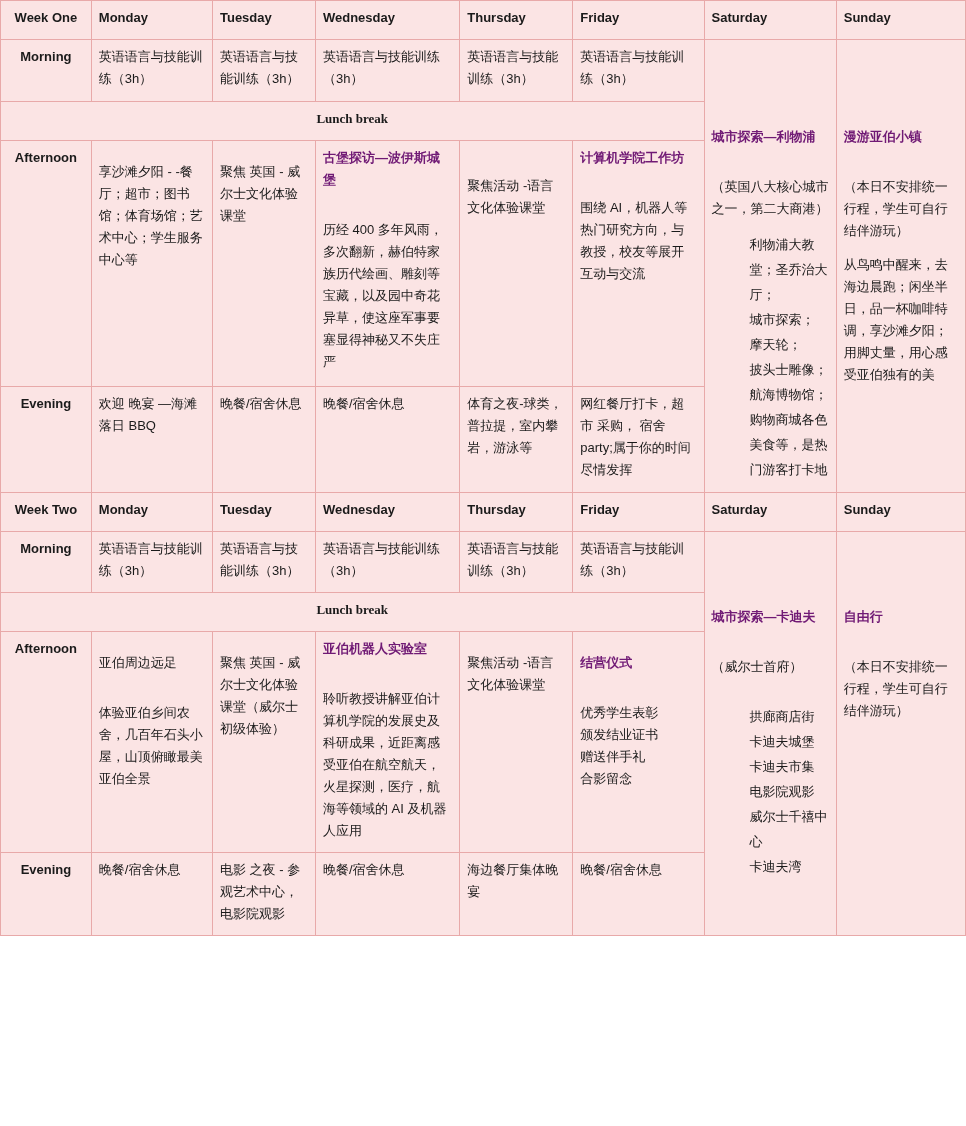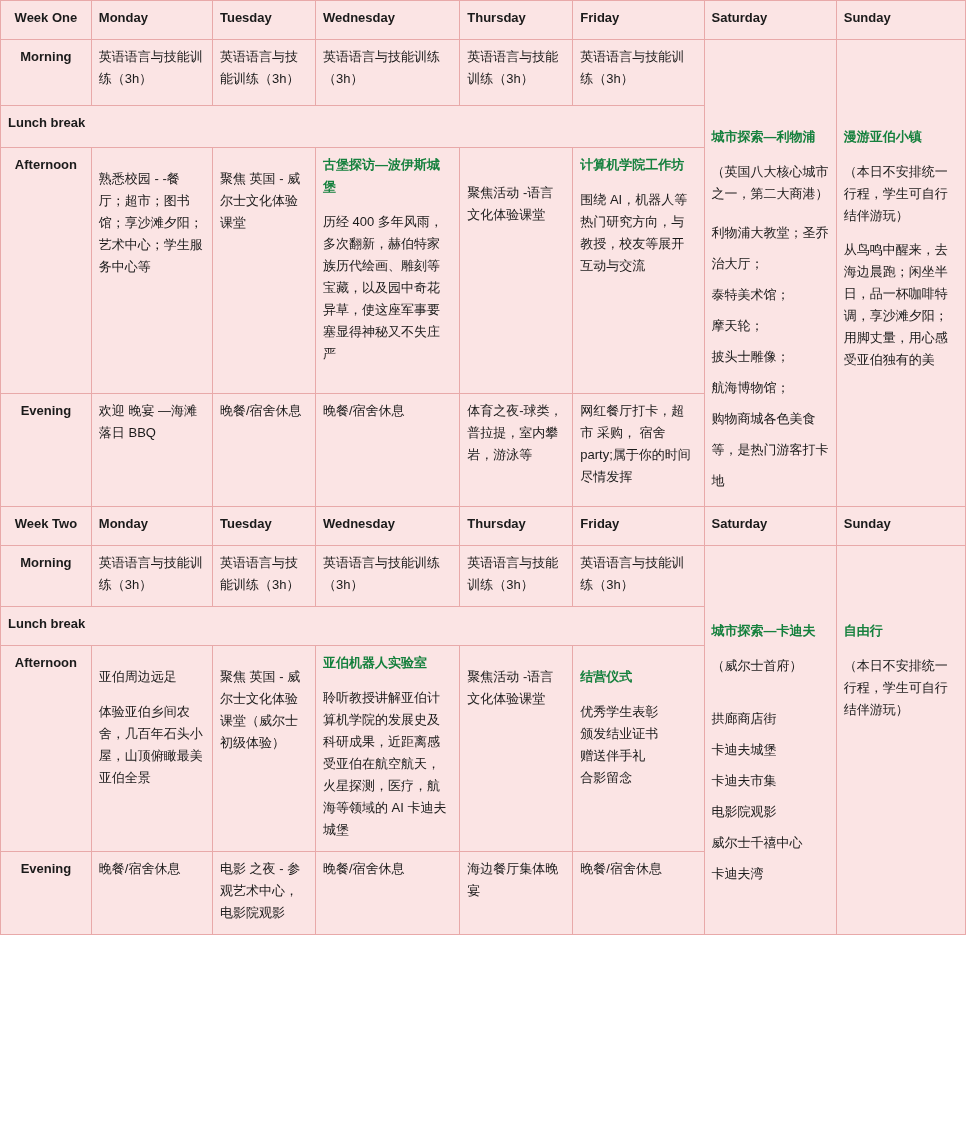--- a/index.html
+++ b/index.html
@@ -46,48 +46,50 @@
   }
   td.rowlabel {
     font-weight: bold;
     font-size: 14px;
     vertical-align: top;
     padding-top: 9px;
     background: #fbe4e4;
     text-align: center;
   }
   td.lunch {
-    text-align: left;
+    text-align: center;
     font-weight: bold;
     font-size: 14px;
     background: #fbe4e4;
     padding: 7px 4px;
+    font-family: Liberation Serif, serif;
   }
   td.weekend {
     background: #fbe4e4;
     font-size: 13px;
     line-height: 25px;
   }
   .red-title {
-    color: #15803d;
+    color: #701a75;
     font-weight: bold;
   }
   .gap {
     height: 12px;
   }
   .para {
     margin: 0;
     padding: 0;
   }
   .para + .para {
-    margin-top: 13px;
+    margin-top: 28px;
   }
   .list-line {
     display: block;
-    line-height: 31px;
+    line-height: 25px;
+    margin-left: 38px;
   }
   col.c0 { width: 90px; }
   col.c1 { width: 120px; }
   col.c2 { width: 102px; }
   col.c3 { width: 143px; }
   col.c4 { width: 112px; }
   col.c5 { width: 130px; }
   col.c6 { width: 131px; }
   col.c7 { width: 128px; }
 </style>
@@ -125,21 +127,21 @@
       <td>英语语言与技能训练（3h）</td>
       <td>英语语言与技能训练（3h）</td>
       <td>英语语言与技能训练（3h）</td>
 
       <td class="weekend" rowspan="4">
         <div class="gap" style="height:80px"></div>
         <div class="para red-title">城市探索—利物浦</div>
         <div class="para">（英国八大核心城市之一，第二大商港）</div>
         <div class="gap"></div>
         <div class="list-line">利物浦大教堂；圣乔治大厅；</div>
-        <div class="list-line">泰特美术馆；</div>
+        <div class="list-line">城市探索；</div>
         <div class="list-line">摩天轮；</div>
         <div class="list-line">披头士雕像；</div>
         <div class="list-line">航海博物馆；</div>
         <div class="list-line">购物商城各色美食等，是热门游客打卡地</div>
       </td>
 
       <td class="weekend" rowspan="4">
         <div class="gap" style="height:80px"></div>
         <div class="para red-title">漫游亚伯小镇</div>
         <div class="para">（本日不安排统一行程，学生可自行结伴游玩）</div>
@@ -149,21 +151,21 @@
     </tr>
 
     <tr>
       <td class="lunch" colspan="6">Lunch break</td>
     </tr>
 
     <tr>
       <td class="rowlabel">Afternoon</td>
       <td>
         <div class="gap" style="height:14px"></div>
-        <div class="para">熟悉校园 - -餐厅；超市；图书馆；享沙滩夕阳；艺术中心；学生服务中心等</div>
+        <div class="para">享沙滩夕阳 - -餐厅；超市；图书馆；体育场馆；艺术中心；学生服务中心等</div>
       </td>
       <td>
         <div class="gap" style="height:14px"></div>
         <div class="para">聚焦 英国 - 威尔士文化体验课堂</div>
       </td>
       <td>
         <div class="para red-title">古堡探访—波伊斯城堡</div>
         <div class="para">历经 400 多年风雨，多次翻新，赫伯特家族历代绘画、雕刻等宝藏，以及园中奇花异草，使这座军事要塞显得神秘又不失庄严</div>
       </td>
       <td>
@@ -234,21 +236,21 @@
         <div class="gap" style="height:14px"></div>
         <div class="para">亚伯周边远足</div>
         <div class="para">体验亚伯乡间农舍，几百年石头小屋，山顶俯瞰最美亚伯全景</div>
       </td>
       <td>
         <div class="gap" style="height:14px"></div>
         <div class="para">聚焦 英国 - 威尔士文化体验课堂（威尔士初级体验）</div>
       </td>
       <td>
         <div class="para red-title">亚伯机器人实验室</div>
-        <div class="para">聆听教授讲解亚伯计算机学院的发展史及科研成果，近距离感受亚伯在航空航天，火星探测，医疗，航海等领域的 AI 卡迪夫城堡</div>
+        <div class="para">聆听教授讲解亚伯计算机学院的发展史及科研成果，近距离感受亚伯在航空航天，火星探测，医疗，航海等领域的 AI 及机器人应用</div>
       </td>
       <td>
         <div class="gap" style="height:14px"></div>
         <div class="para">聚焦活动 -语言文化体验课堂</div>
       </td>
       <td>
         <div class="gap" style="height:14px"></div>
         <div class="para red-title">结营仪式</div>
         <div class="para" style="white-space: pre-line;">优秀学生表彰
 颁发结业证书

